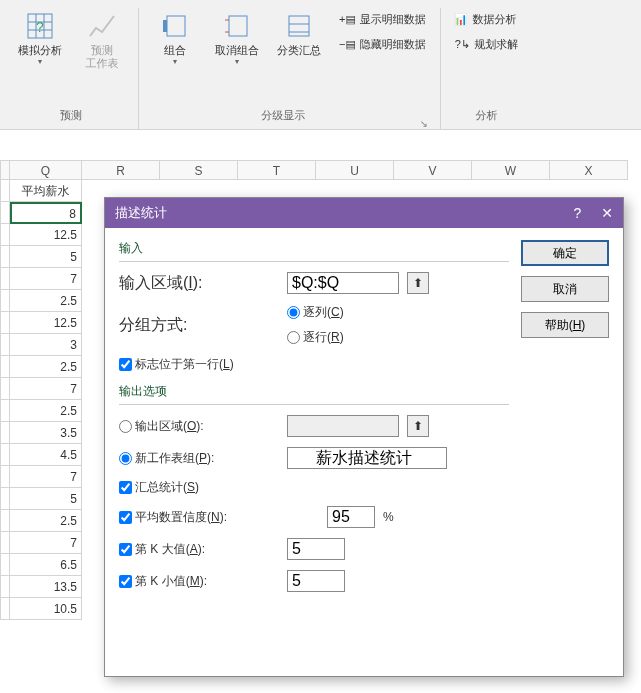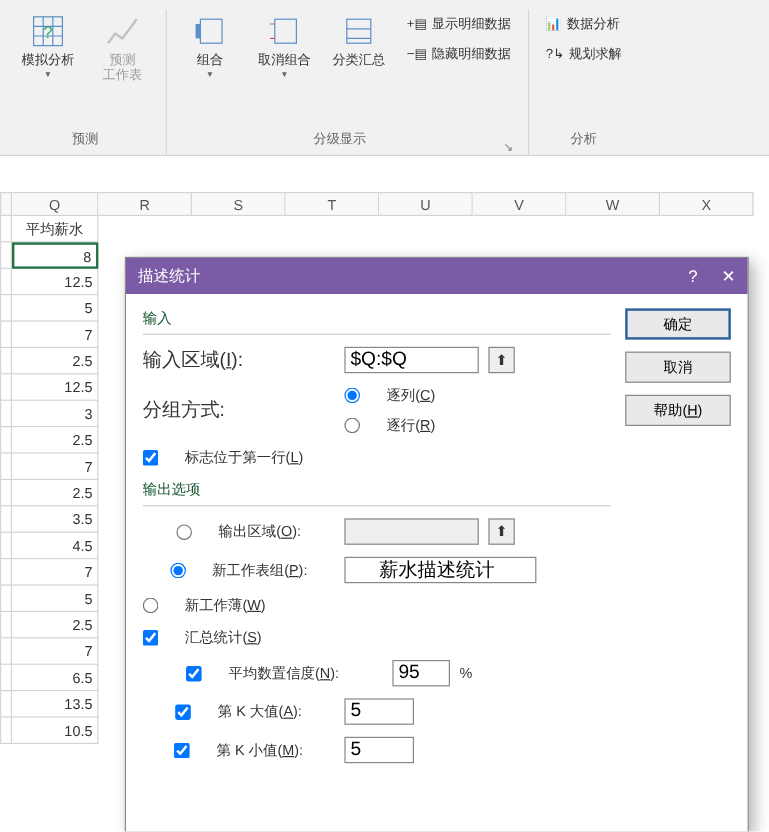--- a/index.html
+++ b/index.html
@@ -27,38 +27,38 @@
 .col-header:first-child { width: 10px; border-left: 1px solid #d4d4d4; }
 .col-q { width: 72px; }
 .col-rest { width: 78px; }
 .cells { }
 .cell-row { display: flex; }
 .cell { border-right: 1px solid #d4d4d4; border-bottom: 1px solid #d4d4d4; height: 22px; line-height: 22px; padding: 0 4px; text-align: right; font-size: 12px; }
 .cell.sel { border: 2px solid #217346; line-height: 20px; }
 .cell.header-cell { text-align: center; }
 
 
-.dialog { position: absolute; left: 104px; top: 214px; width: 520px; height: 480px; background: #fff; border: 1px solid #888; box-shadow: 4px 4px 12px rgba(0,0,0,0.3); }
+.dialog { position: absolute; left: 104px; top: 197px; width: 520px; height: 480px; background: #fff; border: 1px solid #888; box-shadow: 4px 4px 12px rgba(0,0,0,0.3); }
 .dialog-title { background: #7b5ba6; color: #fff; height: 30px; display: flex; align-items: center; justify-content: space-between; padding: 0 10px; font-size: 13px; }
 .dialog-title-right { display: flex; gap: 20px; align-items: center; }
 .dialog-close, .dialog-help { cursor: pointer; font-size: 14px; }
 .dialog-body { padding: 12px 14px; display: flex; gap: 12px; }
 .dialog-main { flex: 1; }
 .dialog-side { width: 88px; display: flex; flex-direction: column; gap: 10px; }
 .dlg-btn { border: 1px solid #888; background: #e9e9e9; height: 26px; font-size: 12px; cursor: pointer; }
 .dlg-btn.primary { border: 2px solid #2a6099; }
 
 .fieldset { margin-bottom: 10px; }
 .fs-title { color: #14532d; font-size: 12px; border-bottom: 1px solid #ccc; padding-bottom: 4px; margin-bottom: 10px; }
 .form-row { display: flex; align-items: center; margin-bottom: 10px; gap: 8px; }
 .form-label { width: 160px; font-size: 16px; }
 .txt { border: 1px solid #888; height: 22px; padding: 0 4px; font-size: 16px; width: 112px; }
 .txt.wide { width: 112px; }
 .ref-btn { width: 22px; height: 22px; border: 1px solid #888; background: #eee; display: flex; align-items: center; justify-content: center; cursor: pointer; font-size: 12px; }
-.radio, .checkbox { display: flex; align-items: center; gap: 22px; font-size: 12px; justify-content: center; }
+.radio, .checkbox { display: flex; align-items: center; gap: 3px; font-size: 12px; }
 .ul { text-decoration: underline; }
 input[type=radio], input[type=checkbox] { width: 13px; height: 13px; }
 .radio-col { display: flex; flex-direction: column; gap: 8px; }
 </style>
 </head>
 <body>
 
 <div class="ribbon">
   <div class="ribbon-group">
     <div class="ribbon-row">
@@ -303,26 +303,20 @@
         </div>
 
         <div class="form-row">
           <label class="radio form-label">
               <input type="radio" checked="" style="">
               <span><span>新工作表组(</span><span class="ul">P</span><span>):</span></span>
             </label>
           <input class="txt" style="width: 160px; padding-left: 28px;" value="薪水描述统计">
         </div>
 
-        <div class="form-row">
-          <label class="radio">
-              <input type="radio" style="">
-              <span><span>新工作薄(</span><span class="ul">W</span><span>)</span></span>
-            </label>
-        </div>
 
         <div class="form-row">
           <label class="checkbox">
               <input type="checkbox" checked="" style="">
               <span><span>汇总统计(</span><span class="ul">S</span><span>)</span></span>
             </label>
         </div>
 
         <div class="form-row">
           <label class="checkbox" style="width:200px">

